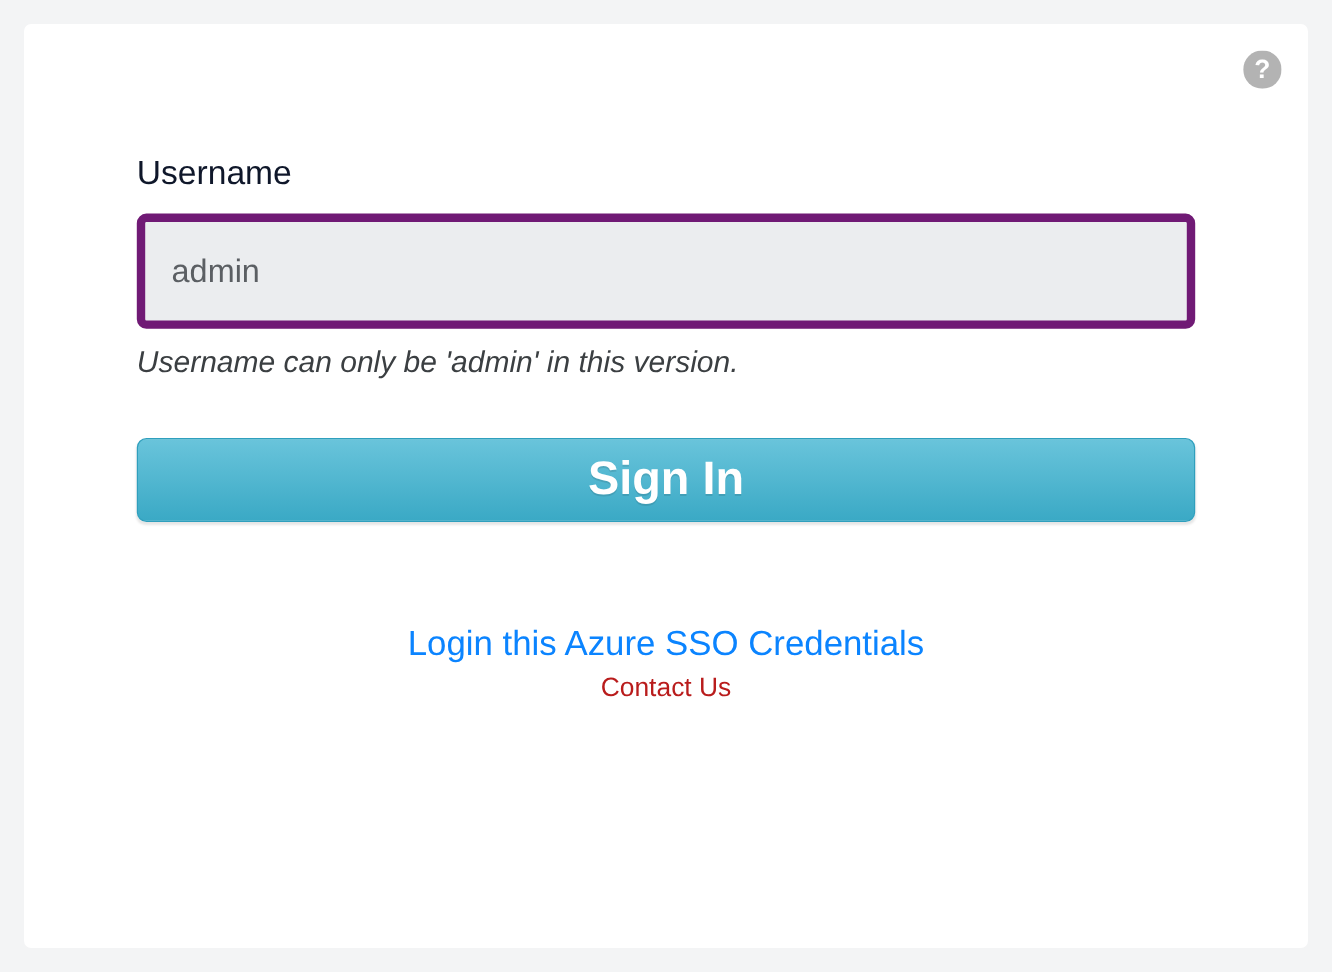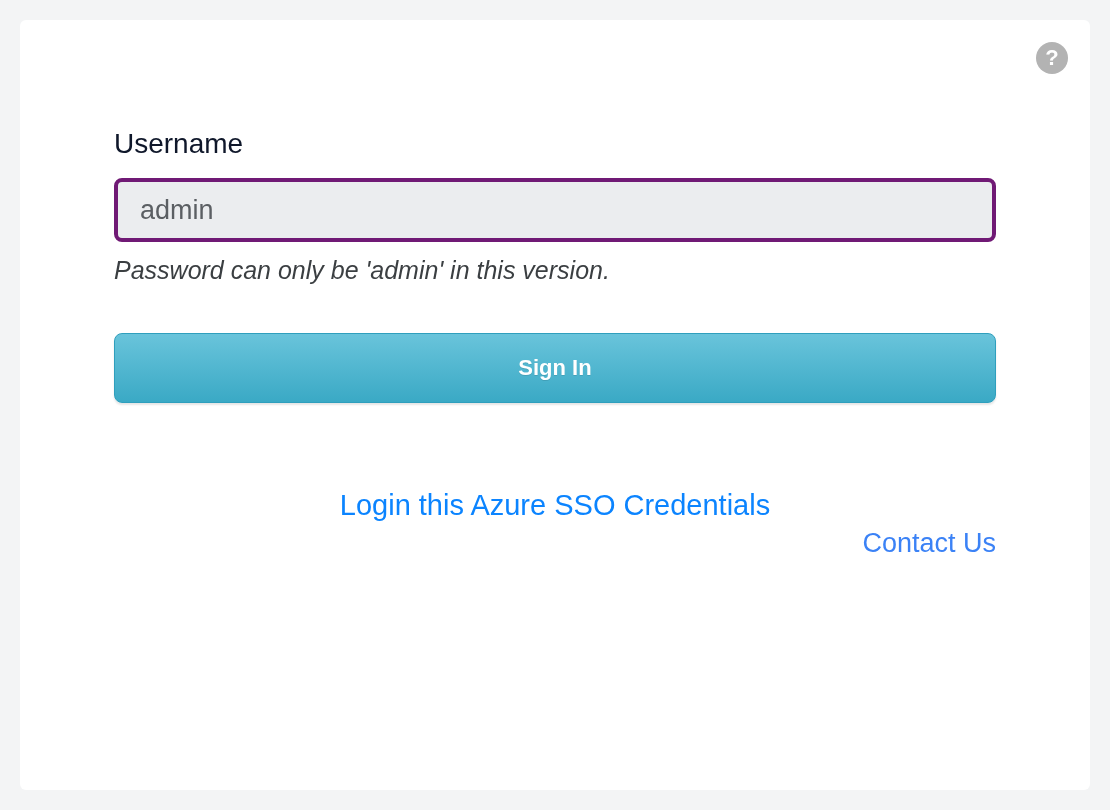--- a/index.html
+++ b/index.html
@@ -45,24 +45,24 @@
     }
     .field-label {
       font-size: 28px;
       font-weight: 400;
       color: #0f172a;
       margin-bottom: 18px;
       display: block;
     }
     .text-input {
       width: 100%;
-      height: 64px;
+      height: 96px;
       font-size: 27px;
       padding: 0 22px;
-      border: 4px solid #701a75;
+      border: 7px solid #701a75;
       border-radius: 8px;
       background: #ffffff;
       color: #24292e;
       outline: none;
       font-family: inherit;
     }
     .text-input:disabled,
     .text-input.disabled {
       background: #ebedef;
       color: #5b5f63;
@@ -91,21 +91,21 @@
       letter-spacing: -1px;
       pointer-events: none;
     }
     .signin-btn {
       width: 100%;
       height: 70px;
       border: 1px solid #2f9fbd;
       border-radius: 8px;
       background: linear-gradient(to bottom, #69c4db 0%, #3aa9c5 100%);
       color: #ffffff;
-      font-size: 22px;
+      font-size: 39px;
       font-weight: 700;
       cursor: pointer;
       text-shadow: 0 1px 0 rgba(0,0,0,0.1);
       box-shadow: 0 2px 2px rgba(0,0,0,0.1);
       margin-top: 8px;
       font-family: inherit;
     }
     .links {
       text-align: center;
       margin-top: 86px;
@@ -113,45 +113,44 @@
     .sso-link {
       display: block;
       font-size: 29px;
       color: #0b84ff;
       text-decoration: none;
       cursor: pointer;
       margin-bottom: 6px;
     }
     .contact-link {
       display: block;
-      font-size: 27px;
-      color: #3b82f6;
+      font-size: 22px;
+      color: #b91c1c;
       text-decoration: none;
       cursor: pointer;
-      text-align: right;
     }
   </style>
 </head>
 <body>
 
 <div class="card">
 
   <div class="help-icon">
     <svg viewBox="0 0 32 32" width="32" height="32">
       <circle class="bg" cx="16" cy="16" r="16"></circle>
       <text class="q" x="16" y="23" text-anchor="middle" font-size="22" font-weight="700" font-family="Arial, sans-serif">?</text>
     </svg>
   </div>
 
   <div class="form-area">
 
     <div class="field-group">
       <label class="field-label">Username</label>
       <input type="text" class="text-input disabled" disabled="" value="admin" style="">
-      <div class="help-text">Password can only be 'admin' in this version.</div>
+      <div class="help-text">Username can only be 'admin' in this version.</div>
     </div>
 
 
     <button class="signin-btn">Sign In</button>
 
     <div class="links">
       <a class="sso-link">Login this Azure SSO Credentials</a>
       <a class="contact-link">Contact Us</a>
     </div>
 

